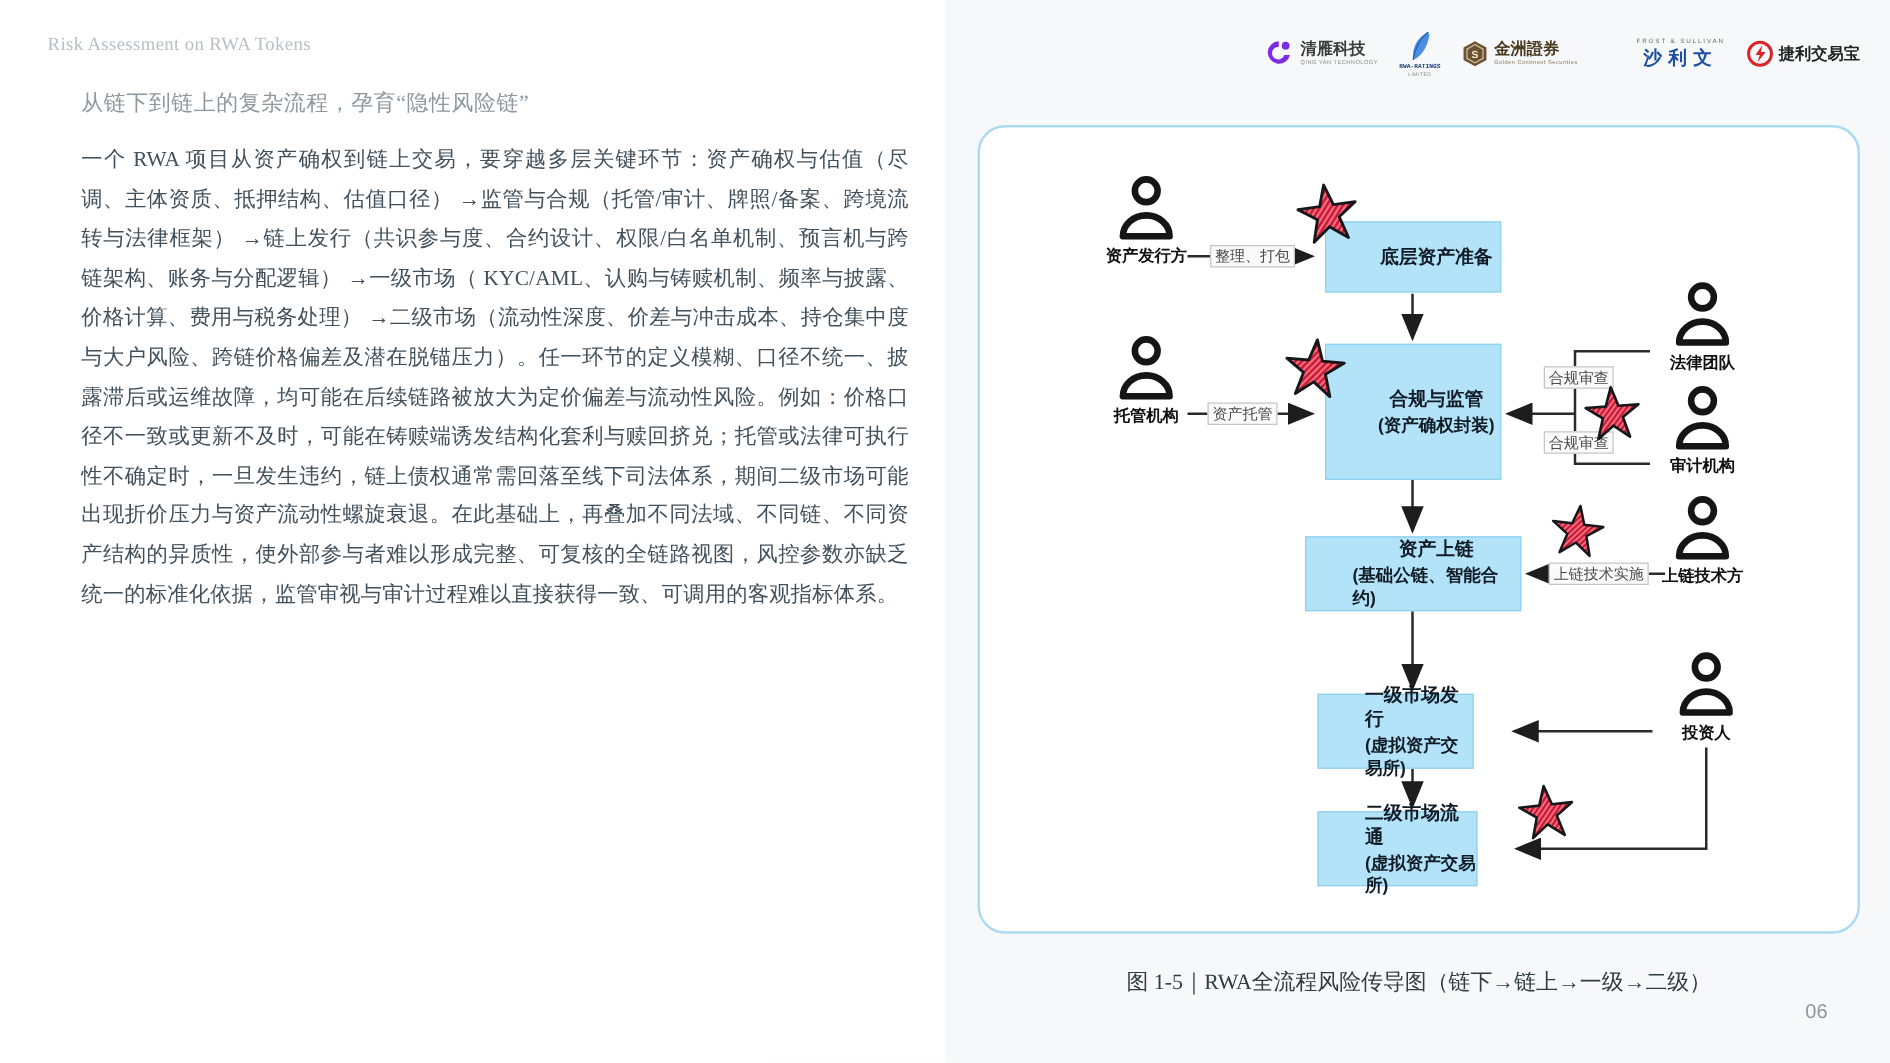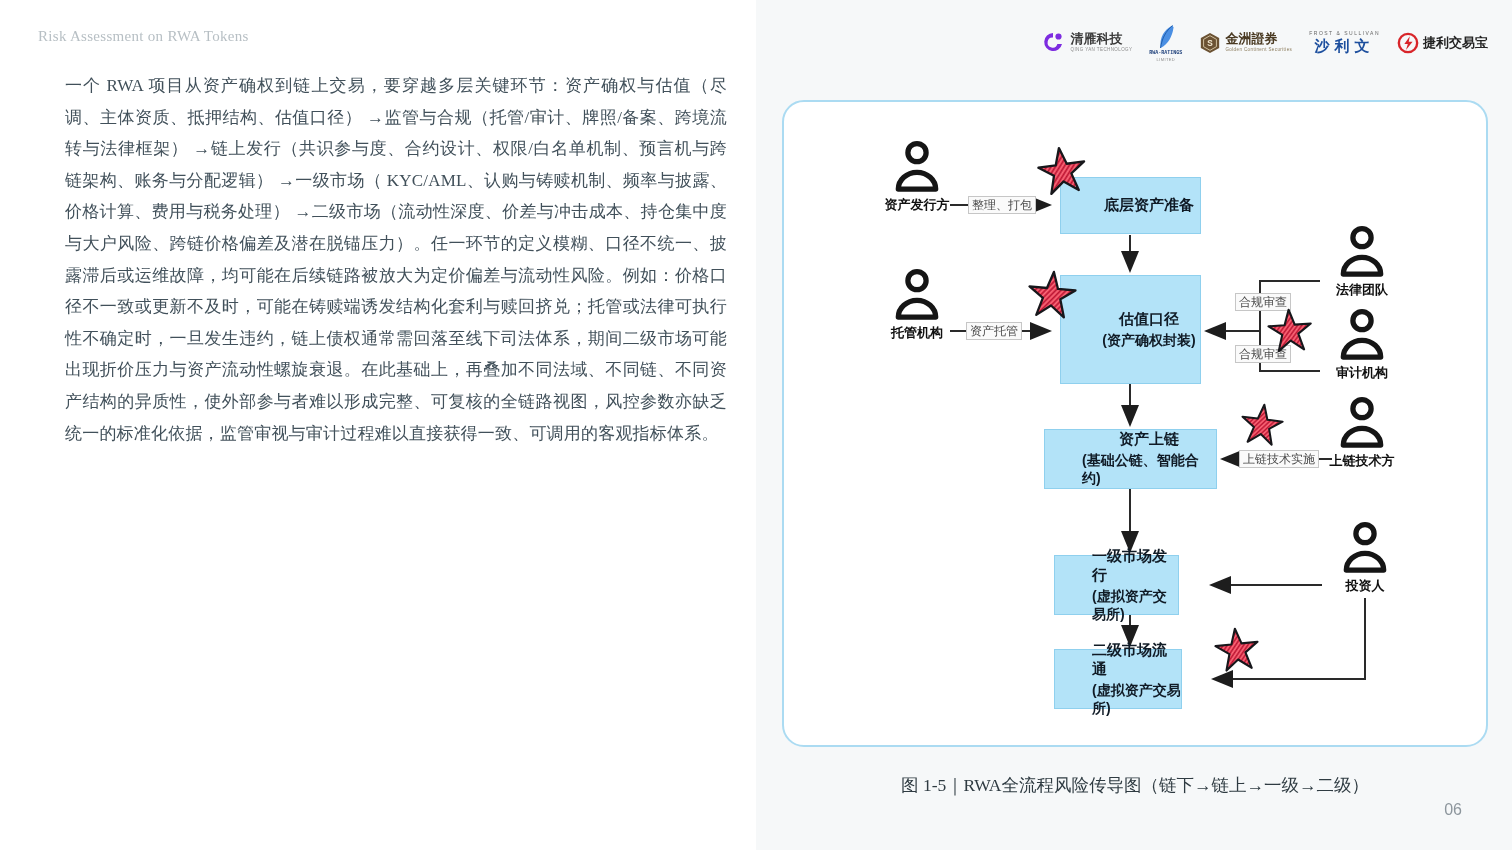--- a/index.html
+++ b/index.html
@@ -24,21 +24,21 @@
   .logos{position:absolute;top:26px;right:24px;height:34px;display:flex;align-items:center;gap:17px;}
   .logo{display:flex;align-items:center;gap:4px;}
   .l-col{display:flex;flex-direction:column;line-height:1.1;}
   .l-name{font-family:Liberation Mono, monospace;font-weight:bold;font-size:13px;color:#3c3c3c;white-space:nowrap;}
   .l-sub{font-family:"Liberation Sans","DejaVu Sans",sans-serif;font-size:4.5px;color:#8b8b8b;letter-spacing:.4px;white-space:nowrap;}
   .logo-ratings{flex-direction:column;gap:1px;align-items:center;}
   .logo-ratings .l-name{font-size:5px;color:#1d3f7a;}
   .logo-ratings .l-sub{font-size:4px;}
   .logo-jinzhou .l-name{color:#4a3a22;}
   .logo-jinzhou .l-sub{color:#8a7a5a;}
-  .logo-sullivan{flex-direction:column;align-items:center;gap:1px;}
+  .logo-sullivan{flex-direction:column;align-items:center;gap:1px;margin-left:30px;}
   .logo-sullivan .l-sub{font-size:5px;color:#666;letter-spacing:1.5px;}
   .logo-sullivan .l-name{font-size:15px;color:#1d4f9e;letter-spacing:5px;}
   .logo-tradego .l-name{color:#222;}
   
   .panel{
     position:absolute;left:782px;top:100px;width:706px;height:647px;
     background:#ffffff;border:2px solid #abdbf2;border-radius:22px;box-sizing:border-box;
   }
   .connectors{position:absolute;left:0;top:0;width:706px;height:647px;}
   .fbox{
@@ -89,20 +89,21 @@
     </marker>
   </defs>
 </svg>
 
 <div class="page">
   <div class="right-bg"></div>
 
   <div class="header">Risk Assessment on RWA Tokens</div>
 
   <div class="left-col">
+    <h2 class="subtitle">从链下到链上的复杂流程，孕育“隐性风险链”</h2>
     <p class="body-text">一个 RWA 项目从资产确权到链上交易，要穿越多层关键环节：资产确权与估值（尽调、主体资质、抵押结构、估值口径） →监管与合规（托管/审计、牌照/备案、跨境流转与法律框架） →链上发行（共识参与度、合约设计、权限/白名单机制、预言机与跨链架构、账务与分配逻辑） →一级市场（ KYC/AML、认购与铸赎机制、频率与披露、价格计算、费用与税务处理） →二级市场（流动性深度、价差与冲击成本、持仓集中度与大户风险、跨链价格偏差及潜在脱锚压力）。任一环节的定义模糊、口径不统一、披露滞后或运维故障，均可能在后续链路被放大为定价偏差与流动性风险。例如：价格口径不一致或更新不及时，可能在铸赎端诱发结构化套利与赎回挤兑；托管或法律可执行性不确定时，一旦发生违约，链上债权通常需回落至线下司法体系，期间二级市场可能出现折价压力与资产流动性螺旋衰退。在此基础上，再叠加不同法域、不同链、不同资产结构的异质性，使外部参与者难以形成完整、可复核的全链路视图，风控参数亦缺乏统一的标准化依据，监管审视与审计过程难以直接获得一致、可调用的客观指标体系。</p>
   </div>
 
   <div class="logos">
     <div class="logo">
       <svg width="24" height="24" viewBox="0 0 24 24">
         <path d="M11 2 a9 9 0 1 0 9 11 l-4.6 0 a5 5 0 1 1 -4.4-6.4 z" fill="#7d2ce0"></path>
         <circle cx="16.5" cy="5.5" r="3.1" fill="#7d2ce0"></circle>
       </svg>
       <div class="l-col">
@@ -156,21 +157,21 @@
         <line x1="538" y1="483" x2="429" y2="483" marker-end="url(#arrow)"></line>
         <path d="M581 496 V577 H431" marker-end="url(#arrow)"></path>
         <line x1="346" y1="513" x2="346" y2="541" marker-end="url(#arrow)"></line>
       </g>
     </svg>
 
     <div class="fbox" style="left:276px;top:75px;width:141px;height:57px">
       <div class="fbox-l1">底层资产准备</div>
     </div>
     <div class="fbox" style="left:276px;top:173px;width:141px;height:109px">
-      <div class="fbox-l1">估值口径</div>
+      <div class="fbox-l1">合规与监管</div>
       <div class="fbox-l2">(资产确权封装)</div>
     </div>
     <div class="fbox" style="left:260px;top:327px;width:173px;height:60px">
       <div class="fbox-l1">资产上链</div>
       <div class="fbox-l2">(基础公链、智能合约)</div>
     </div>
     <div class="fbox" style="left:270px;top:453px;width:125px;height:60px">
       <div class="fbox-l1">一级市场发行</div>
       <div class="fbox-l2">(虚拟资产交易所)</div>
     </div>

